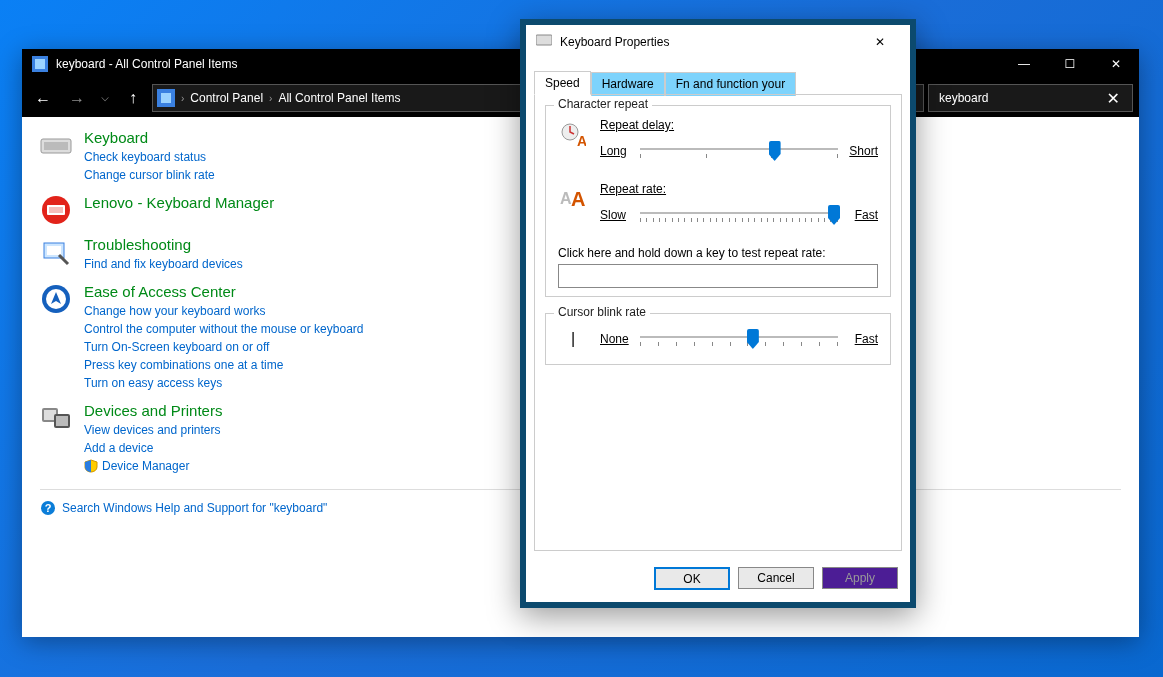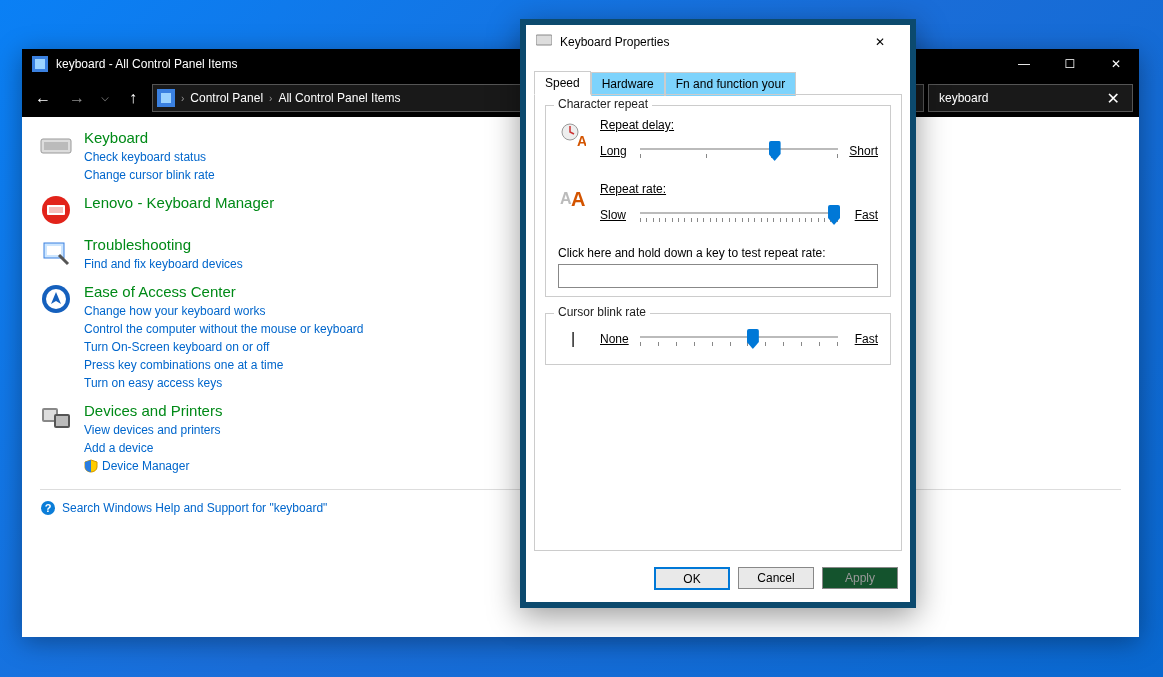--- a/index.html
+++ b/index.html
@@ -45,21 +45,21 @@
 .track { position:absolute; left:0; right:0; top:10px; height:2px; background:#bbb; }
 .ticks { position:absolute; left:0; right:0; top:16px; display:flex; justify-content:space-between; }
 .ticks span { width:1px; height:4px; background:#888; display:block; }
 .thumb { position:absolute; top:3px; width:12px; height:20px; background:#0078d7; border-radius:2px 2px 6px 6px; transform:translateX(-50%); cursor:pointer; clip-path: polygon(0 0,100% 0,100% 65%,50% 100%,0 65%); }
 .testlabel{font-size:12px; margin-bottom:4px;}
 .testbox { width:100%; height:24px; border:1px solid #888; padding:2px 4px; font-size:12px; outline:none;}
 .cursoricon{width:30px; display:flex; justify-content:center; align-items:center; font-size:16px;}
 .dlgbtns { display:flex; gap:8px; justify-content:flex-end; padding:8px 12px 12px; }
 .dbtn { width:76px; height:22px; font-size:12px; border:1px solid #888; background:#e9e9e9; cursor:pointer; }
 .dbtn.primary { border:2px solid #0078d7; background:#e9e9e9; height:23px;margin-left:40px;}
-.dbtn.dis { color:#999; background:#14532d; cursor:default; }
+.dbtn.dis { color:#999; background:#4c1d95; cursor:default; }
 .clearx{cursor:pointer; padding:0 4px; color:#fff;}
 </style>
 </head>
 <body>
 
 <div class="cpwin">
   <div class="titlebar">
     <div class="ti">
         <svg width="10" height="10">
           <rect width="10" height="10" fill="#9cd3ff"></rect>

